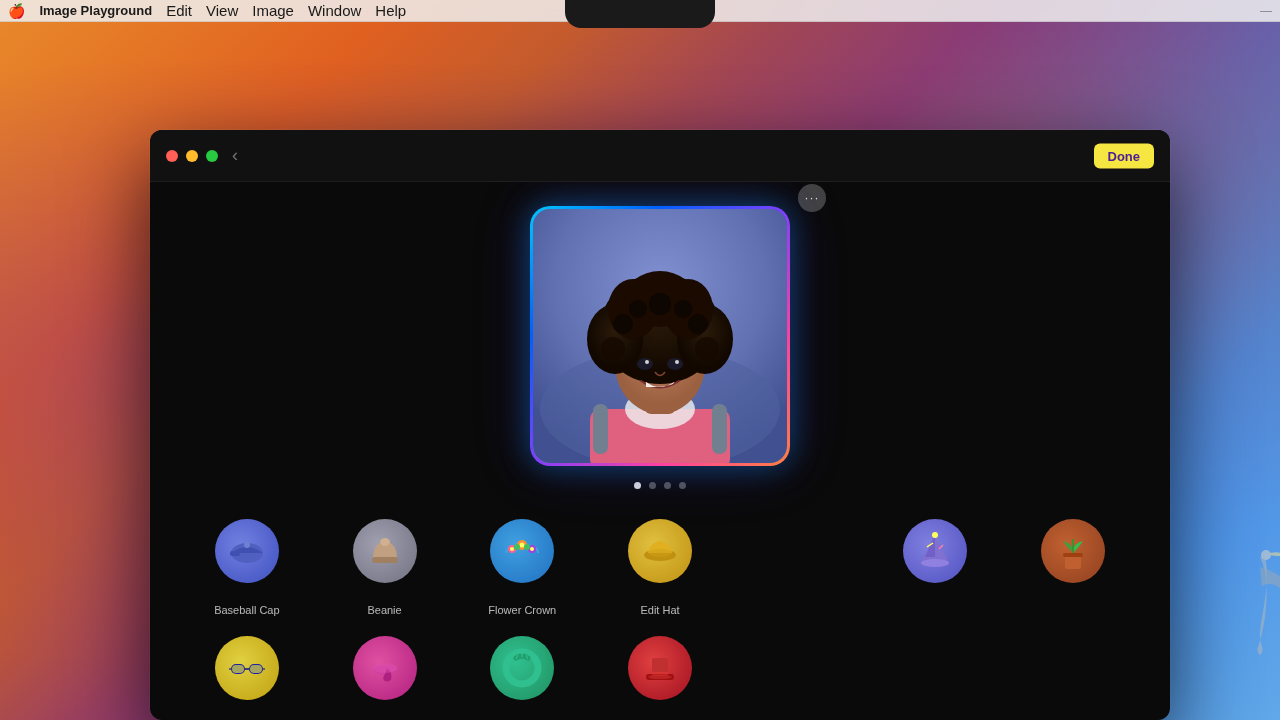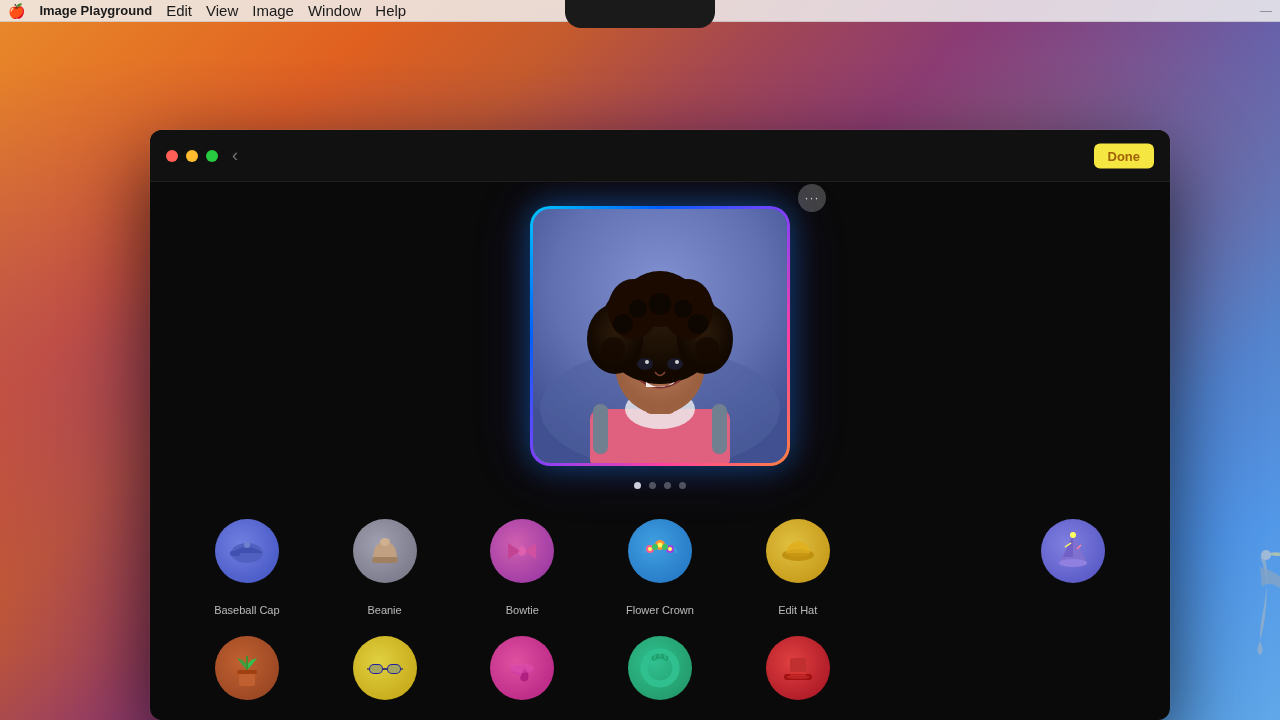--- a/index.html
+++ b/index.html
@@ -119,21 +119,21 @@
       font-size: 18px;
       cursor: pointer;
     }
 
     .done-btn {
       position: absolute;
       right: 16px;
       top: 50%;
       transform: translateY(-50%);
       background: #f5e642;
-      color: #a16207;
+      color: #4c1d95;
       border: none;
       border-radius: 6px;
       padding: 5px 14px;
       font-size: 13px;
       font-weight: 600;
       cursor: pointer;
     }
 
     
     .content {
@@ -460,31 +460,20 @@
               <svg width="40" height="40" viewBox="0 0 40 40">
                 <path d="M8 28 Q8 12 20 10 Q32 12 32 28 Z" fill="#c0a080"></path>
                 <rect x="7" y="26" width="26" height="6" fill="#a08060" rx="3"></rect>
                 <ellipse cx="20" cy="11" rx="5" ry="4" fill="#d0b090"></ellipse>
               </svg>
             </div>
             <span class="accessory-label">Beanie</span>
           </div>
 
 
-          <div class="accessory-item">
-            <div class="accessory-icon icon-bowtie">
-              <svg width="40" height="40" viewBox="0 0 40 40">
-                <polygon points="6,12 18,20 6,28" fill="#d050a0"></polygon>
-                <polygon points="34,12 22,20 34,28" fill="#d050a0"></polygon>
-                <ellipse cx="20" cy="20" rx="4" ry="5" fill="#e060b0"></ellipse>
-                <polygon points="6,12 18,20 6,28" fill="#b03080" opacity="0.4"></polygon>
-              </svg>
-            </div>
-            <span class="accessory-label">Bowtie</span>
-          </div>
 
           <div class="accessory-item">
             <div class="accessory-icon icon-flower-crown">
               <svg width="40" height="40" viewBox="0 0 40 40">
                 <path d="M4 22 Q4 14 20 14 Q36 14 36 22" stroke="#40a0e0" stroke-width="2" fill="none"></path>
 
                 <circle cx="10" cy="18" r="4" fill="#ff6090"></circle>
                 <circle cx="10" cy="18" r="2" fill="#ffff60"></circle>
                 <circle cx="20" cy="14" r="5" fill="#ff9030"></circle>
                 <circle cx="20" cy="14" r="2.5" fill="#ffff60"></circle>

